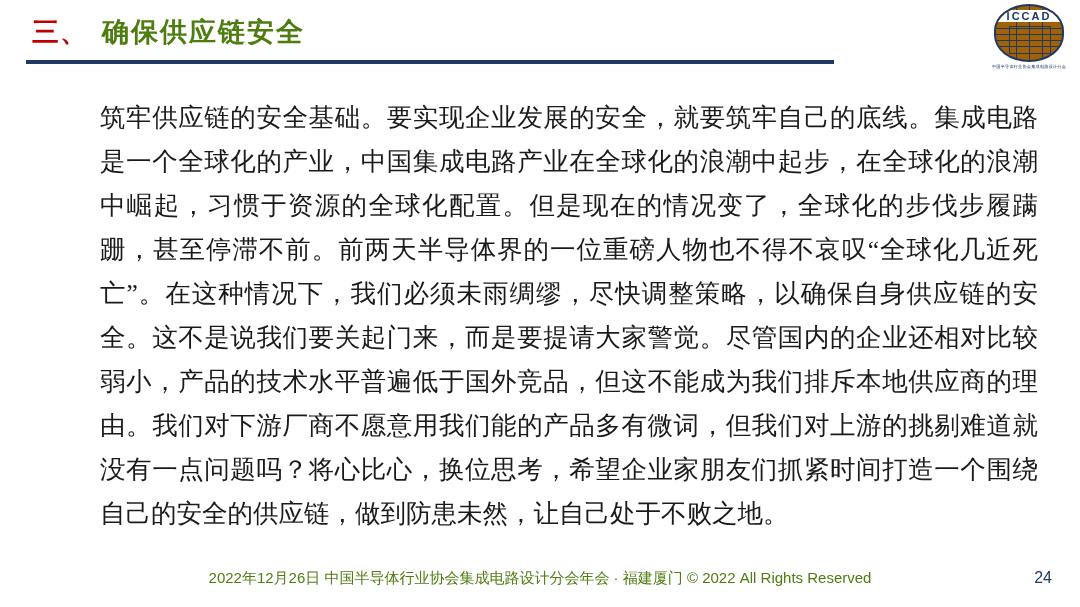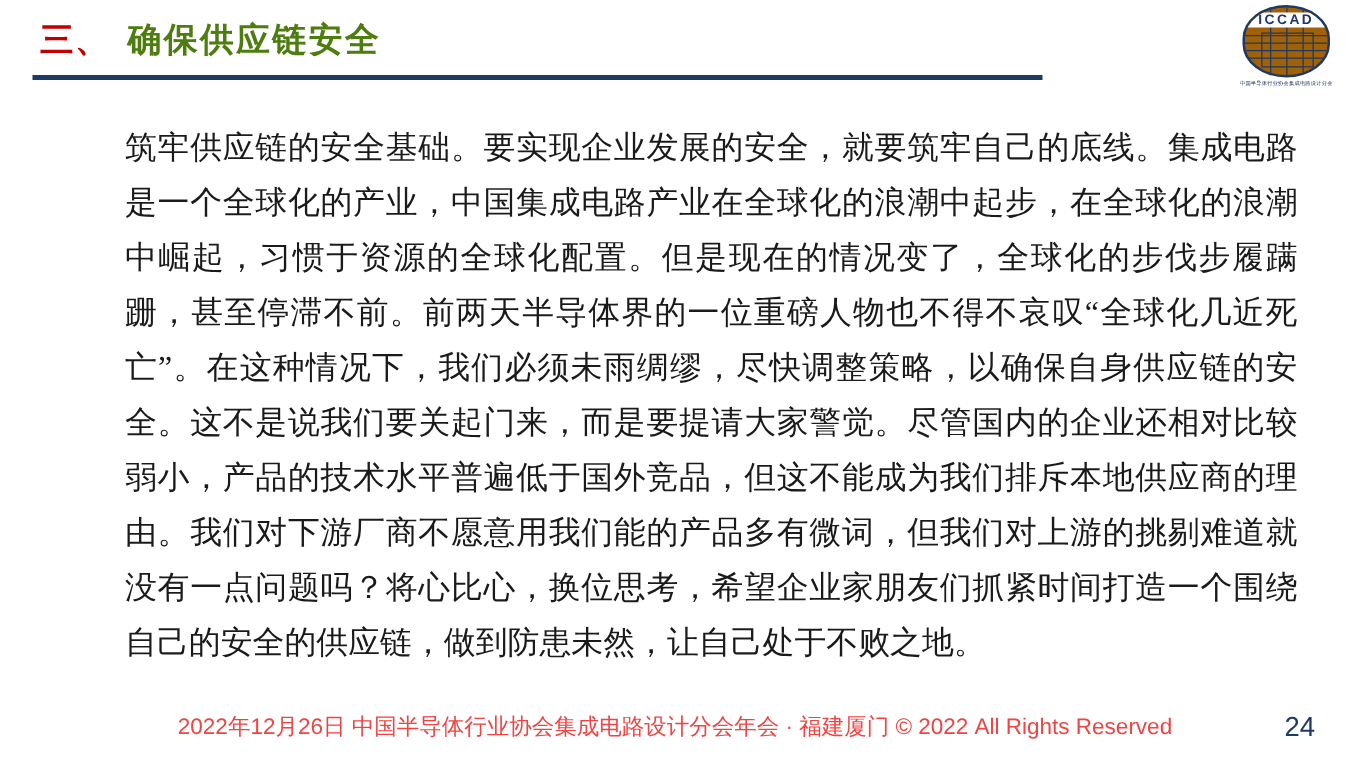--- a/index.html
+++ b/index.html
@@ -143,29 +143,29 @@
     left: 0;
     width: 1080px;
     height: 28px;
   }
   .footer-text {
     position: absolute;
     left: 0;
     top: 0;
     width: 1080px;
     text-align: center;
-    font-size: 18px;
-    color: #ef4444;
+    font-size: 15px;
+    color: #4d7c0f;
     font-family: "Liberation Sans", sans-serif;
   }
   .page-num {
     position: absolute;
     right: 28px;
     top: 0;
-    font-size: 22px;
+    font-size: 16px;
     color: #1F3864;
     font-weight: normal;
   }
 </style>
 </head>
 <body>
 
 <div class="slide">
 
   <div class="header">

